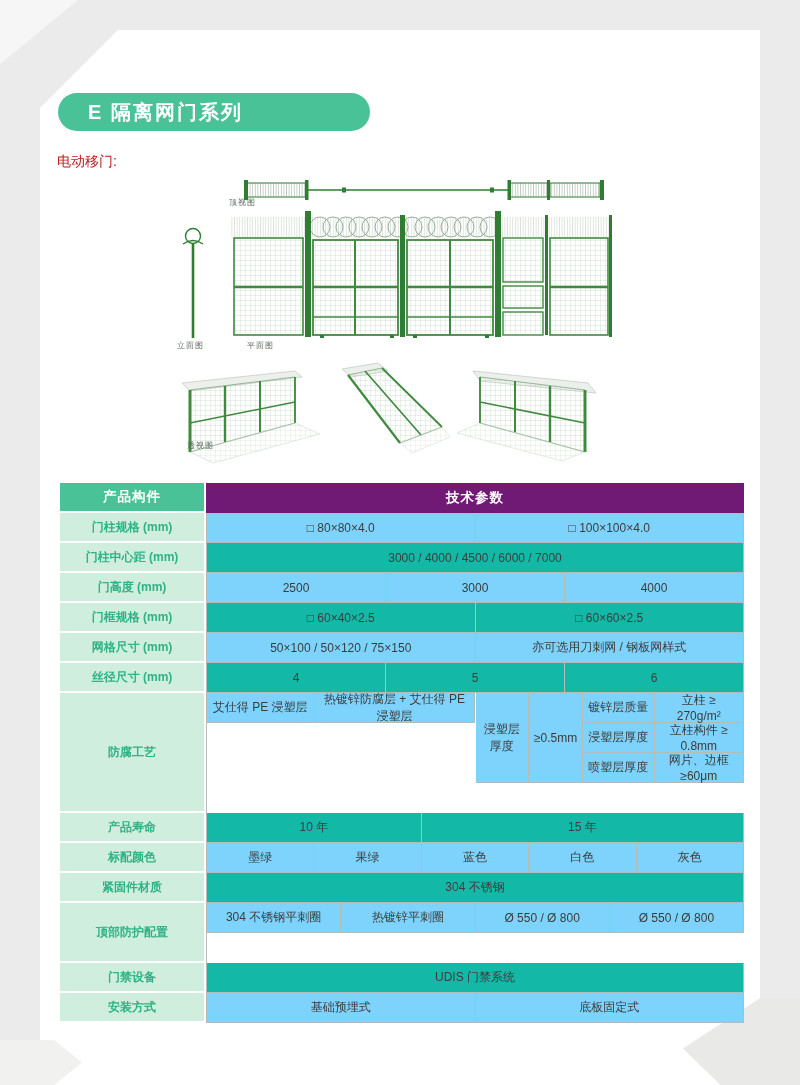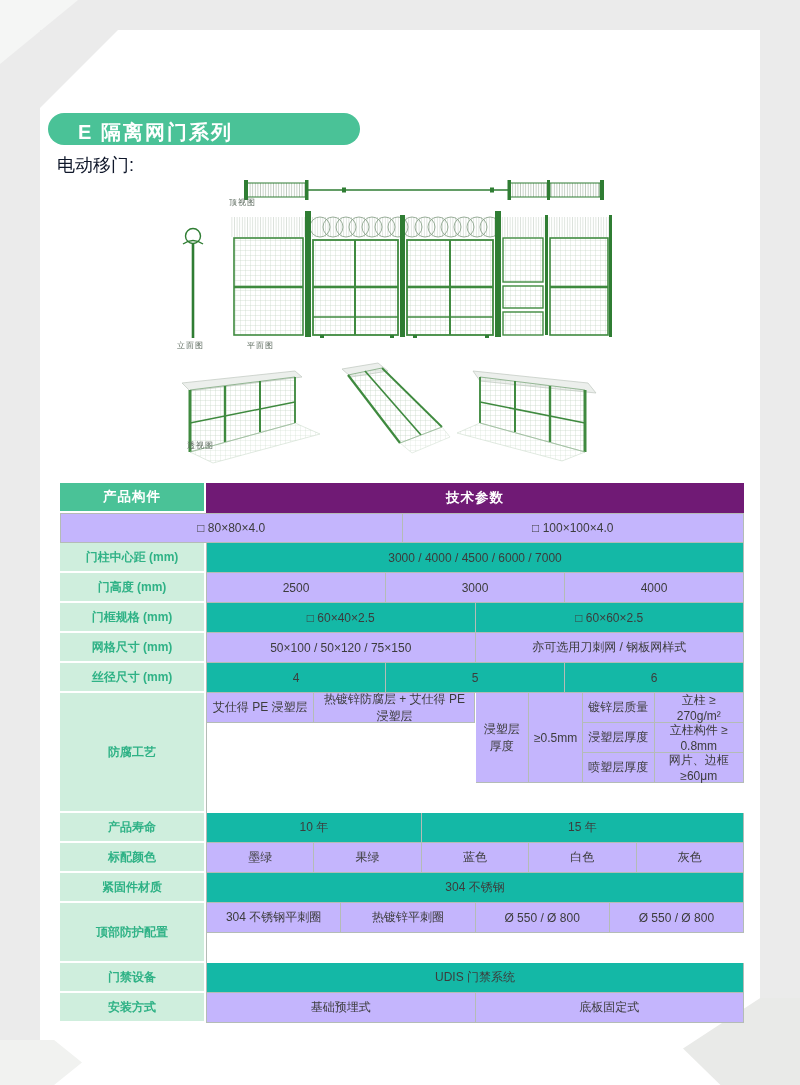--- a/index.html
+++ b/index.html
@@ -12,42 +12,42 @@
   
   .tri-light-tl{position:absolute;left:0;top:0;width:78px;height:64px;background:#f5f6f5;
     clip-path:polygon(0 0,100% 0,0 100%);}
   .tri-gray-page{position:absolute;left:40px;top:30px;width:78px;height:78px;background:#ebebeb;
     clip-path:polygon(0 0,100% 0,0 100%);}
   .corner-bl{position:absolute;left:0;top:1040px;width:82px;height:45px;background:#f1f2f0;
     clip-path:polygon(0 0,66% 0,100% 50%,66% 100%,0 100%);}
   .corner-br{position:absolute;left:683px;top:998px;width:117px;height:87px;background:#e9eae8;
     clip-path:polygon(66% 0,100% 0,100% 100%,32% 100%,0 58%);}
 
-  .badge{position:absolute;left:48px;top:93px;width:312px;height:32px;background:#4ac297;
+  .badge{position:absolute;left:58px;top:93px;width:312px;height:38px;background:#4ac297;
     border-radius:19px;color:#fff;font-size:20px;font-weight:bold;line-height:38px;
-    padding-left:30px;box-sizing:border-box;letter-spacing:2px;margin-top:20px;}
-  .intro{position:absolute;left:57px;top:153px;font-size:18px;color:#0f172a;}
+    padding-left:30px;box-sizing:border-box;letter-spacing:2px;}
+  .intro{position:absolute;left:57px;top:153px;font-size:14px;color:#b91c1c;}
 
   .drawings{position:absolute;left:150px;top:165px;width:500px;height:300px;}
   .dlabel{position:absolute;font-size:8px;color:#5d6b5f;letter-spacing:1px;}
 
   .spec-table{position:absolute;left:60px;top:483px;width:684px;}
   .t-row{display:flex;width:100%;}
   .h30{height:30px;}.h60{height:60px;}.h120{height:120px;}
   .t-label{flex:0 0 146px;width:146px;background:#cfeedd;color:#2fb286;font-weight:bold;
     font-size:12px;display:flex;align-items:center;justify-content:center;text-align:center;
     border-bottom:2px solid #fff;border-right:2px solid #fff;box-sizing:border-box;}
   .t-label.head{background:#4ac297;color:#fff;font-size:13.5px;letter-spacing:1px;}
   .t-data{flex:1;display:flex;border-left:1px solid #b4bcb6;box-sizing:border-box;}
   .t-data.headbar{background:#701a75;color:#fff;font-weight:bold;font-size:13.5px;
     align-items:center;justify-content:center;border-left:none;letter-spacing:1px;}
   .t-data.bt{border-top:1px solid #b4bcb6;}
   .t-data.col{flex-direction:row;}
   .t-cell{display:flex;align-items:center;justify-content:center;text-align:center;
-    font-size:12px;color:#3c3c3c;background:#c4b5fd;box-sizing:border-box;
+    font-size:12px;color:#3c3c3c;background:#7dd3fc;box-sizing:border-box;
     border-right:1px solid #b4bcb6;border-bottom:1px solid #b4bcb6;padding:0 4px;}
   .tint .t-cell, .t-cell.tint{background:#14b8a6;}
   .w100{flex:1 1 100%;}.w50{flex:0 0 50%;}.w33{flex:0 0 33.333%;}.w20{flex:0 0 20%;}
   .w40{flex:0 0 40%;}.w60{flex:0 0 60%;}.w445{flex:0 0 44.5%;}.w555{flex:1 1 auto;}
   .sub{display:flex;width:100%;}
   .grow{flex:1 1 auto;display:flex;flex-direction:column;}
 </style>
 </head>
 <body>
 
@@ -181,20 +181,21 @@
 </div>
 
 <div class="spec-table">
 
   <div class="t-row h30">
     <div class="t-label head">产品构件</div>
     <div class="t-data headbar">技术参数</div>
   </div>
 
   <div class="t-row h30">
+    <div class="t-label">门柱规格 (mm)</div>
     <div class="t-data bt">
       <div class="t-cell w50">□ 80×80×4.0</div>
       <div class="t-cell w50">□ 100×100×4.0</div>
     </div>
   </div>
 
   <div class="t-row h30 tint">
     <div class="t-label">门柱中心距 (mm)</div>
     <div class="t-data">
       <div class="t-cell w100">3000 / 4000 / 4500 / 6000 / 7000</div>

